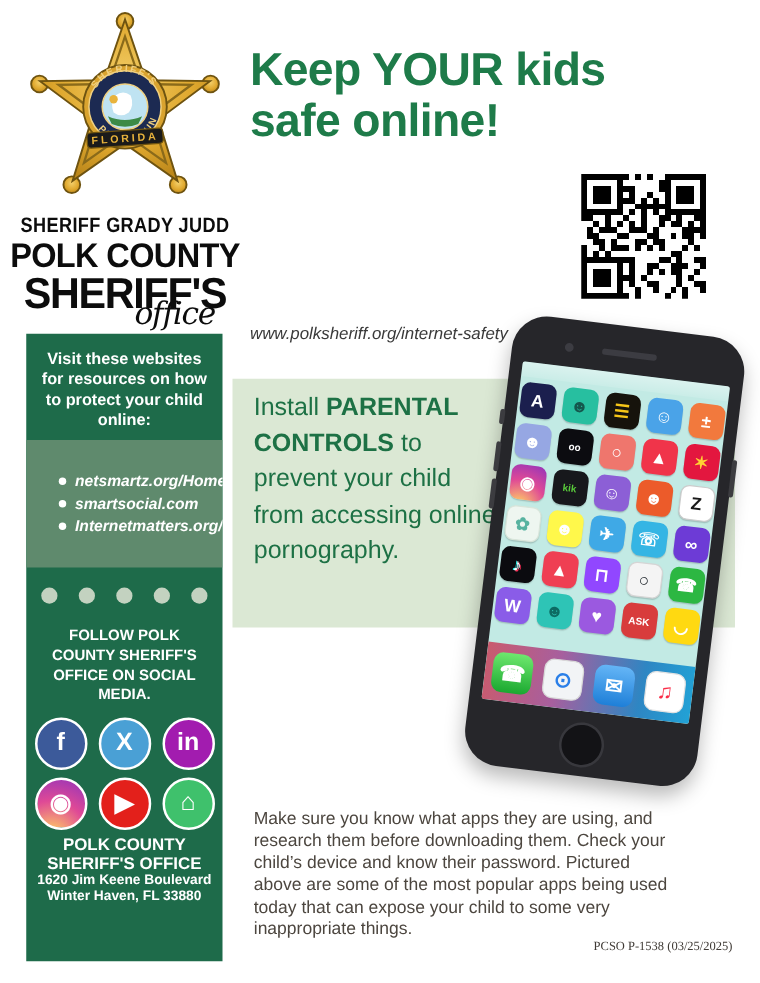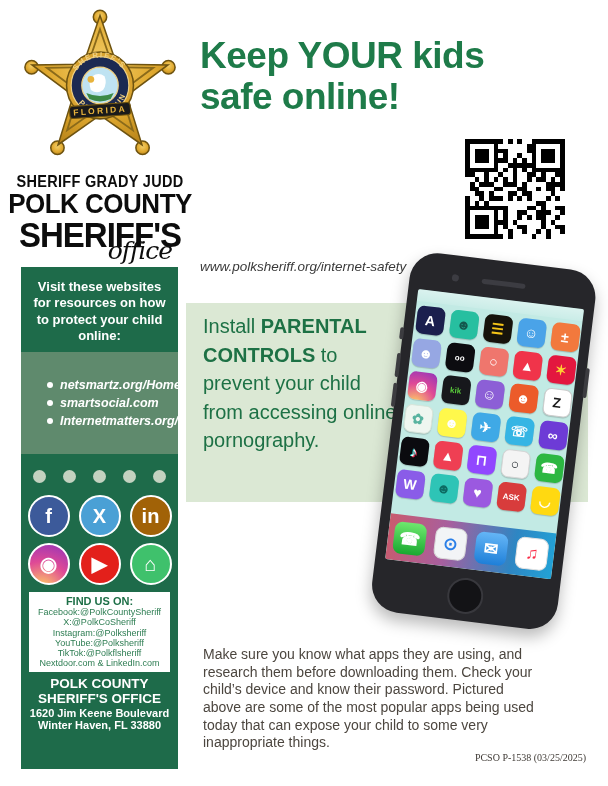--- a/index.html
+++ b/index.html
@@ -357,39 +357,29 @@
           <li>Internetmatters.org/</li>
         </ul>
       </div>
     <div class="dots" id="dots">
         <div class="dot"></div>
         <div class="dot"></div>
         <div class="dot"></div>
         <div class="dot"></div>
         <div class="dot"></div>
       </div>
+    <div class="follow">FOLLOW POLK COUNTY SHERIFF'S OFFICE ON SOCIAL MEDIA.</div>
     <div class="social" id="social">
         <div class="s-ic" style="background: rgb(60, 90, 154); color: rgb(255, 255, 255);">f</div>
         <div class="s-ic" style="background: rgb(74, 160, 213); color: rgb(255, 255, 255);">X</div>
-        <div class="s-ic" style="background: #a16207; color: rgb(255, 255, 255);">in</div>
+        <div class="s-ic" style="background: #a21caf; color: rgb(255, 255, 255);">in</div>
         <div class="s-ic" style="background: radial-gradient(circle at 30% 120%, rgb(253, 196, 104) 10%, rgb(223, 73, 150) 55%, rgb(155, 54, 183) 95%); color: rgb(255, 255, 255);">◉</div>
         <div class="s-ic" style="background: rgb(227, 32, 27); color: rgb(255, 255, 255);">▶</div>
         <div class="s-ic" style="background: rgb(63, 193, 108); color: rgb(255, 255, 255);">⌂</div>
       </div>
-    <div class="findbox">
-      <div class="fu-title">FIND US ON:</div>
-      <div id="handles">
-          <div class="fu-line">Facebook:@PolkCountySheriff</div>
-          <div class="fu-line">X:@PolkCoSheriff</div>
-          <div class="fu-line">Instagram:@Polksheriff</div>
-          <div class="fu-line">YouTube:@Polksheriff</div>
-          <div class="fu-line">TikTok:@Polkflsheriff</div>
-          <div class="fu-line">Nextdoor.com &amp; LinkedIn.com</div>
-        </div>
-    </div>
     <div class="org">
       <div class="org-l1">POLK COUNTY</div>
       <div class="org-l2">SHERIFF'S OFFICE</div>
       <div class="org-a">1620 Jim Keene Boulevard</div>
       <div class="org-a">Winter Haven, FL 33880</div>
 
     </div>
   </div>
 
   <div class="p2">Make sure you know what apps they are using, and research them before downloading them. Check your child’s device and know their password. Pictured above are some of the most popular apps being used today that can expose your child to some very inappropriate things.</div>

